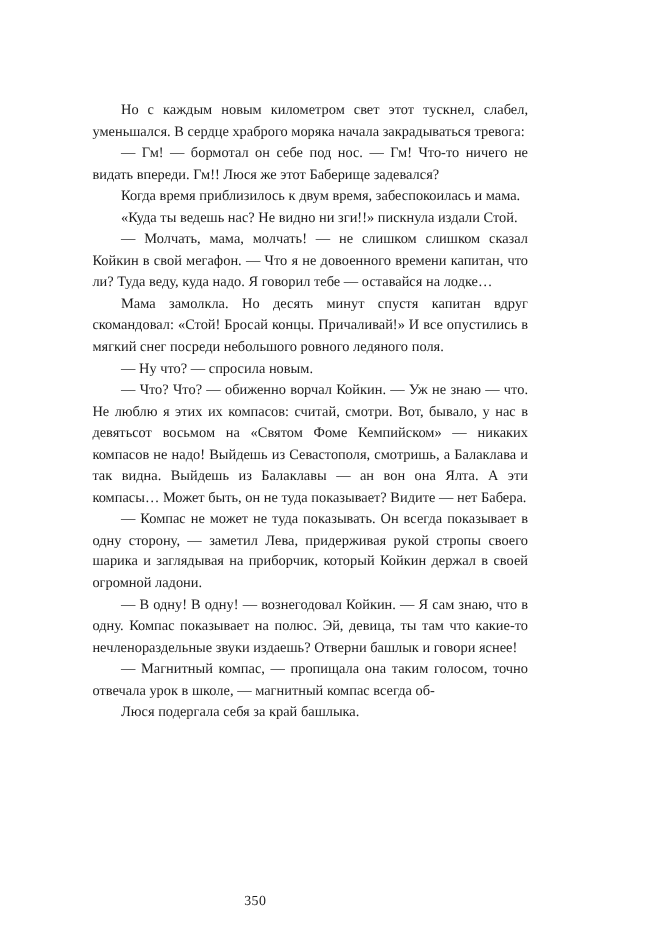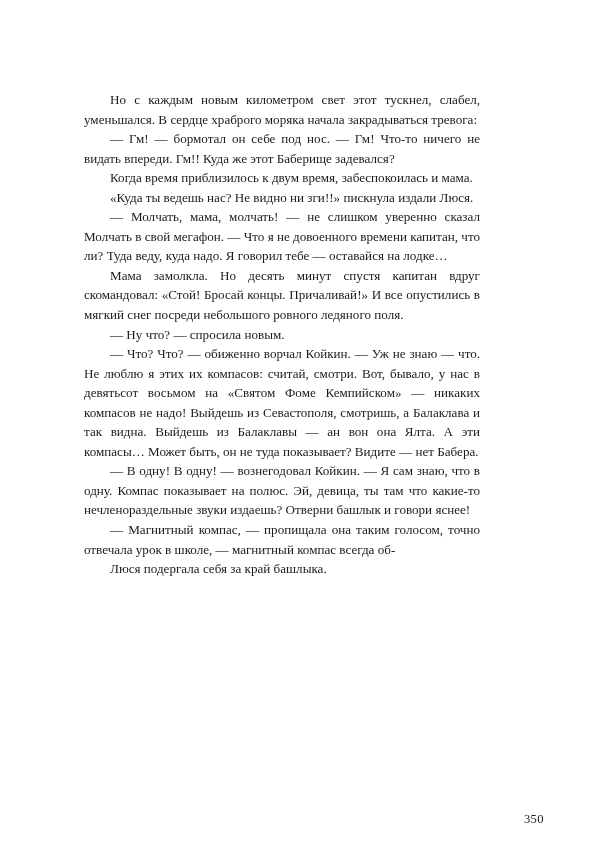--- a/index.html
+++ b/index.html
@@ -33,43 +33,44 @@
   }
   .textblock p {
     margin: 0;
     text-indent: 26px;
   }
   .folio {
     position: absolute;
     left: 0;
     right: 0;
     top: 800px;
-    text-align: right;
+    text-align: left;
     font-size: 12.6px;
     letter-spacing: 0.4px;
     color: #1b1b1b;
   }
   .folio span {
     display: inline-block;
     margin-left: 222px;
   }
 </style>
 </head>
 <body>
 
 <div class="page">
   <div class="textblock">
     <p>Но с каждым новым километром свет этот тускнел, слабел, уменьшался. В сердце храброго моряка начала закрадываться тревога:</p>
-    <p>— Гм! — бормотал он себе под нос. — Гм! Что-то ничего не видать впереди. Гм!! Куда же этот Баберище задевался?</p>
+    <p>— Гм! — бормотал он себе под нос. — Гм! Что-то ничего не видать впереди. Гм!! Люся же этот Баберище задевался?</p>
     <p>Когда время приблизилось к двум время, забеспокоилась и мама.</p>
-    <p>«Куда ты ведешь нас? Не видно ни зги!!» пискнула издали Люся.</p>
-    <p>— Молчать, мама, молчать! — не слишком уверенно сказал Молчать в свой мегафон. — Что я не довоенного времени капитан, что ли? Туда веду, куда надо. Я говорил тебе — оставайся на лодке…</p>
+    <p>«Куда ты ведешь нас? Не видно ни зги!!» пискнула издали Стой.</p>
+    <p>— Молчать, мама, молчать! — не слишком слишком сказал Койкин в свой мегафон. — Что я не довоенного времени капитан, что ли? Туда веду, куда надо. Я говорил тебе — оставайся на лодке…</p>
     <p>Мама замолкла. Но десять минут спустя капитан вдруг скомандовал: «Стой! Бросай концы. Причаливай!» И все опустились в мягкий снег посреди небольшого ровного ледяного поля.</p>
     <p>— Ну что? — спросила новым.</p>
     <p>— Что? Что? — обиженно ворчал Койкин. — Уж не знаю — что. Не люблю я этих их компасов: считай, смотри. Вот, бывало, у нас в девятьсот восьмом на «Святом Фоме Кемпийском» — никаких компасов не надо! Выйдешь из Севастополя, смотришь, а Балаклава и так видна. Выйдешь из Балаклавы — ан вон она Ялта. А эти компасы… Может быть, он не туда показывает? Видите — нет Бабера.</p>
+    <p>— Компас не может не туда показывать. Он всегда показывает в одну сторону, — заметил Лева, придерживая рукой стропы своего шарика и заглядывая на приборчик, который Койкин держал в своей огромной ладони.</p>
     <p>— В одну! В одну! — вознегодовал Койкин. — Я сам знаю, что в одну. Компас показывает на полюс. Эй, девица, ты там что какие-то нечленораздельные звуки издаешь? Отверни башлык и говори яснее!</p>
     <p>— Магнитный компас, — пропищала она таким голосом, точно отвечала урок в школе, — магнитный компас всегда об-</p>
     <p>Люся подергала себя за край башлыка.</p>
   </div>
   <div class="folio">
     <span>350</span>
   </div>
 </div>
 
 </body></html>

